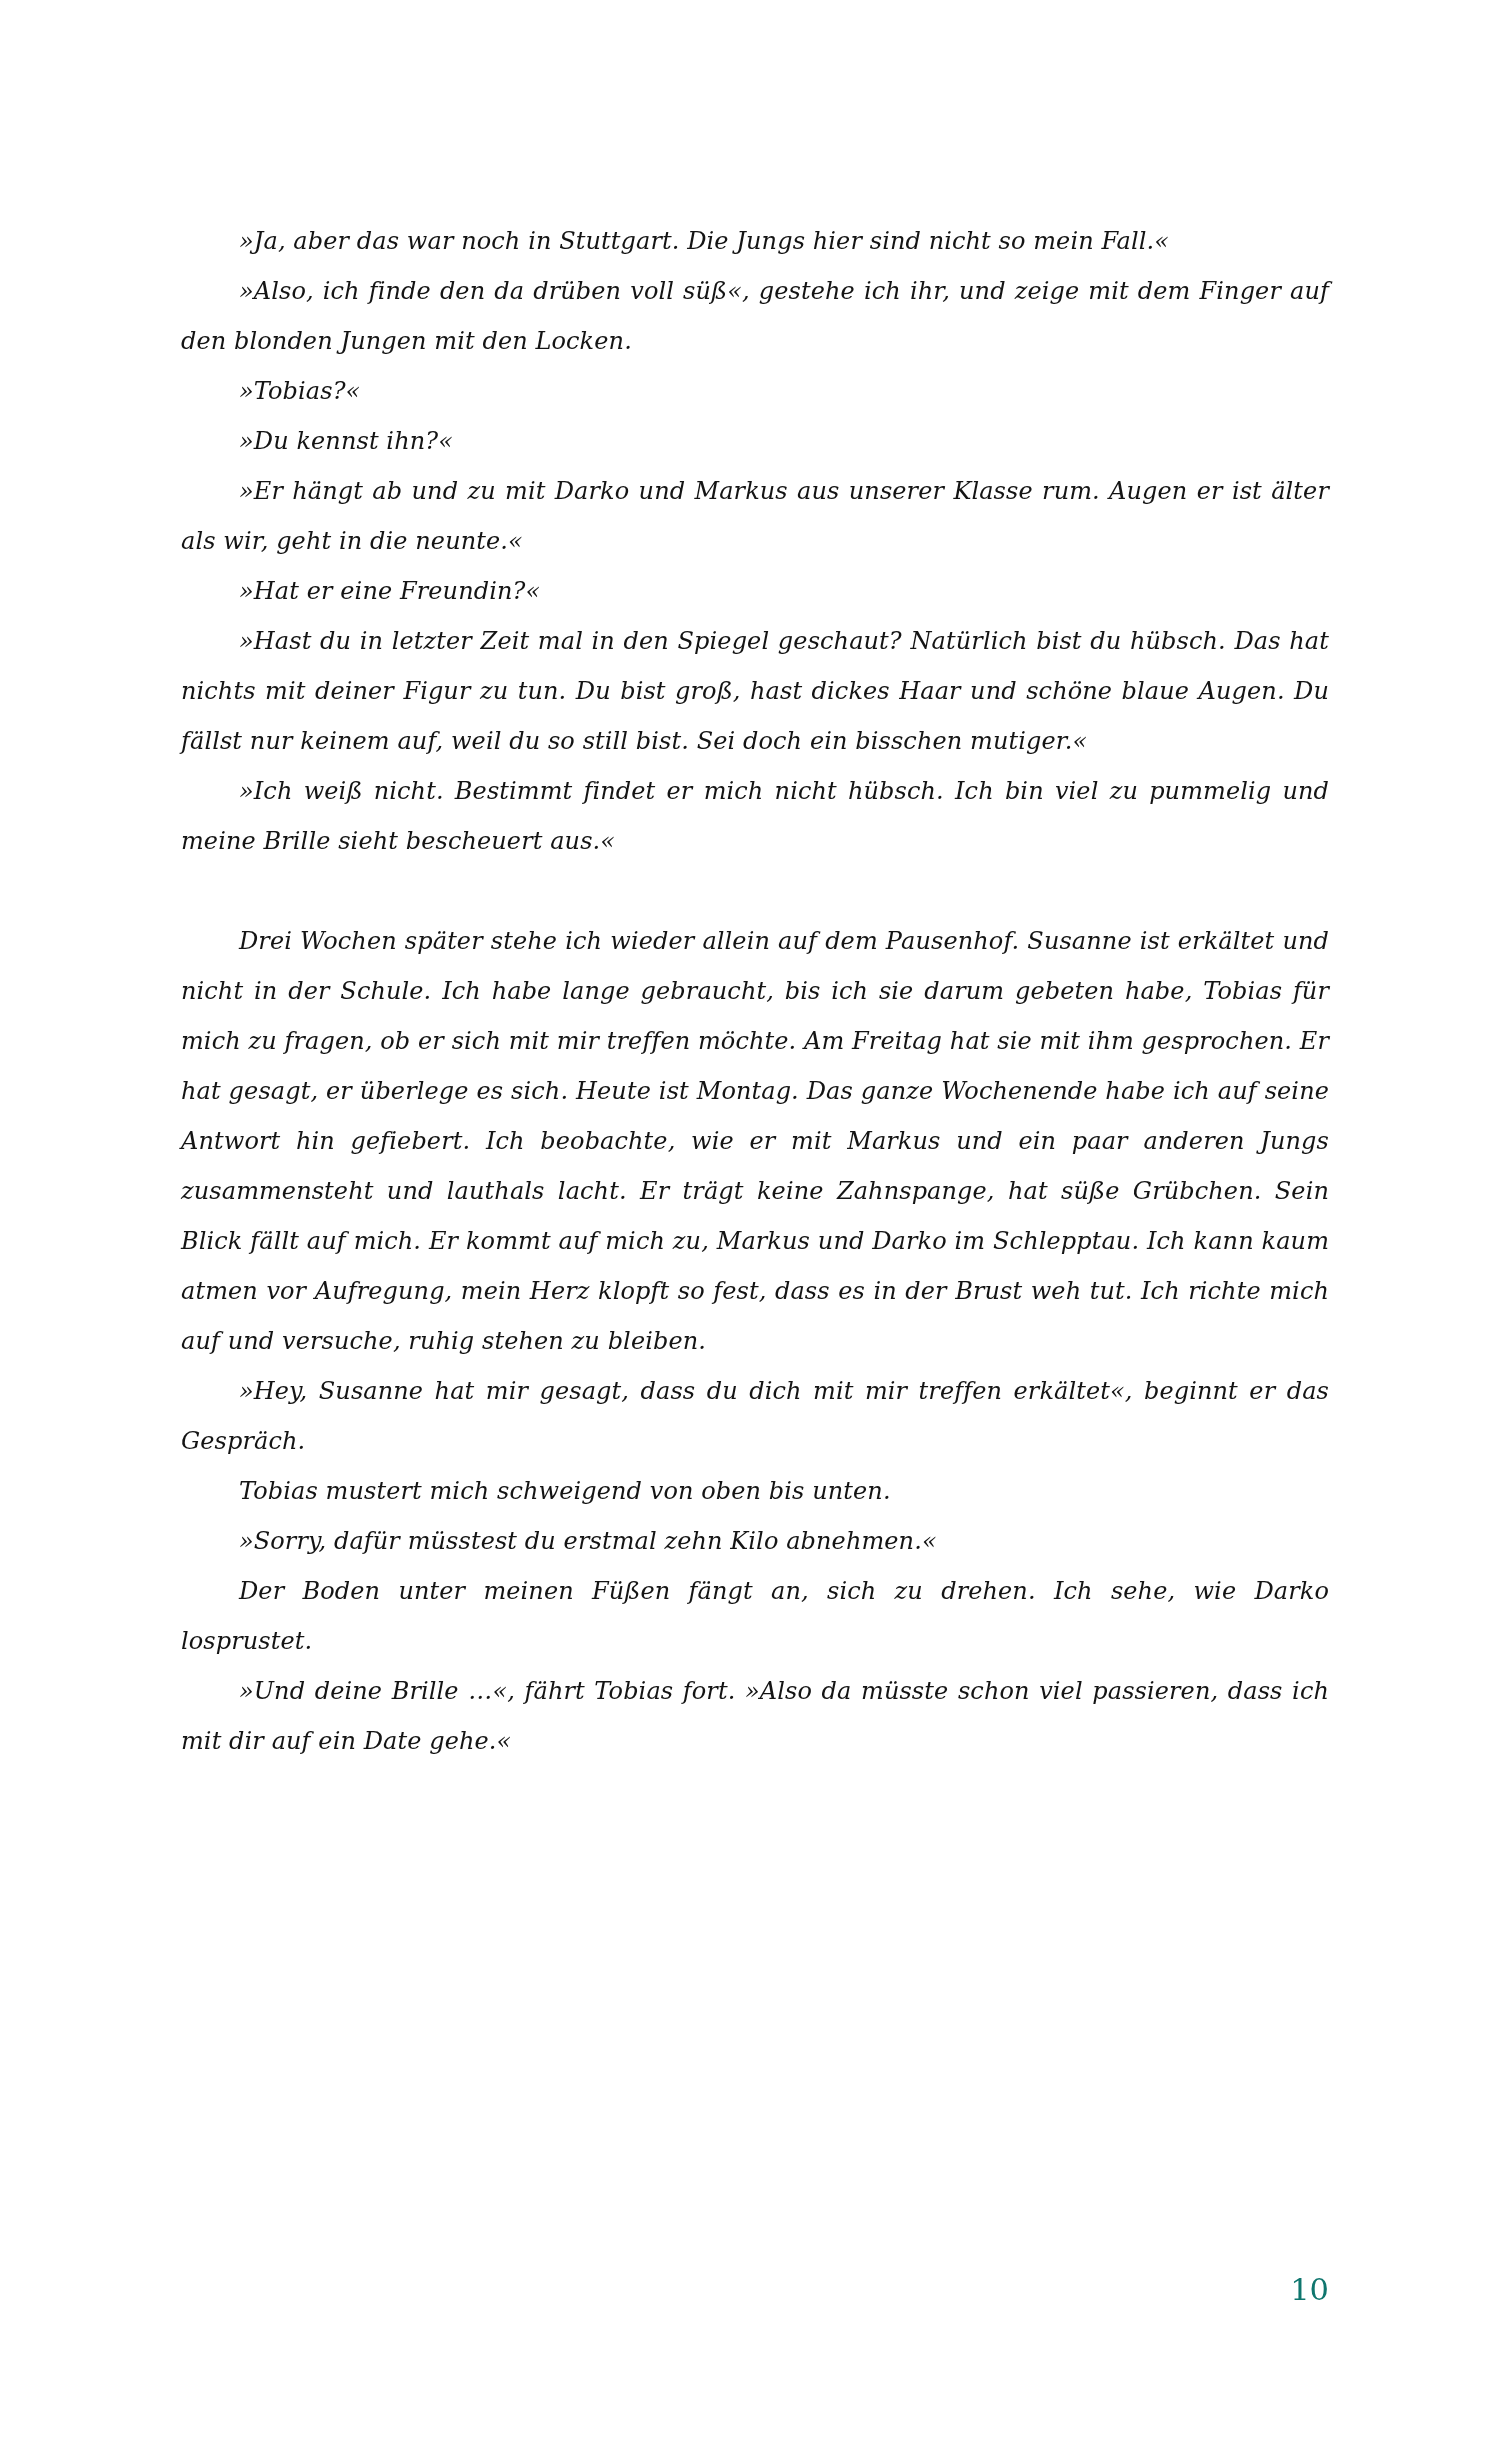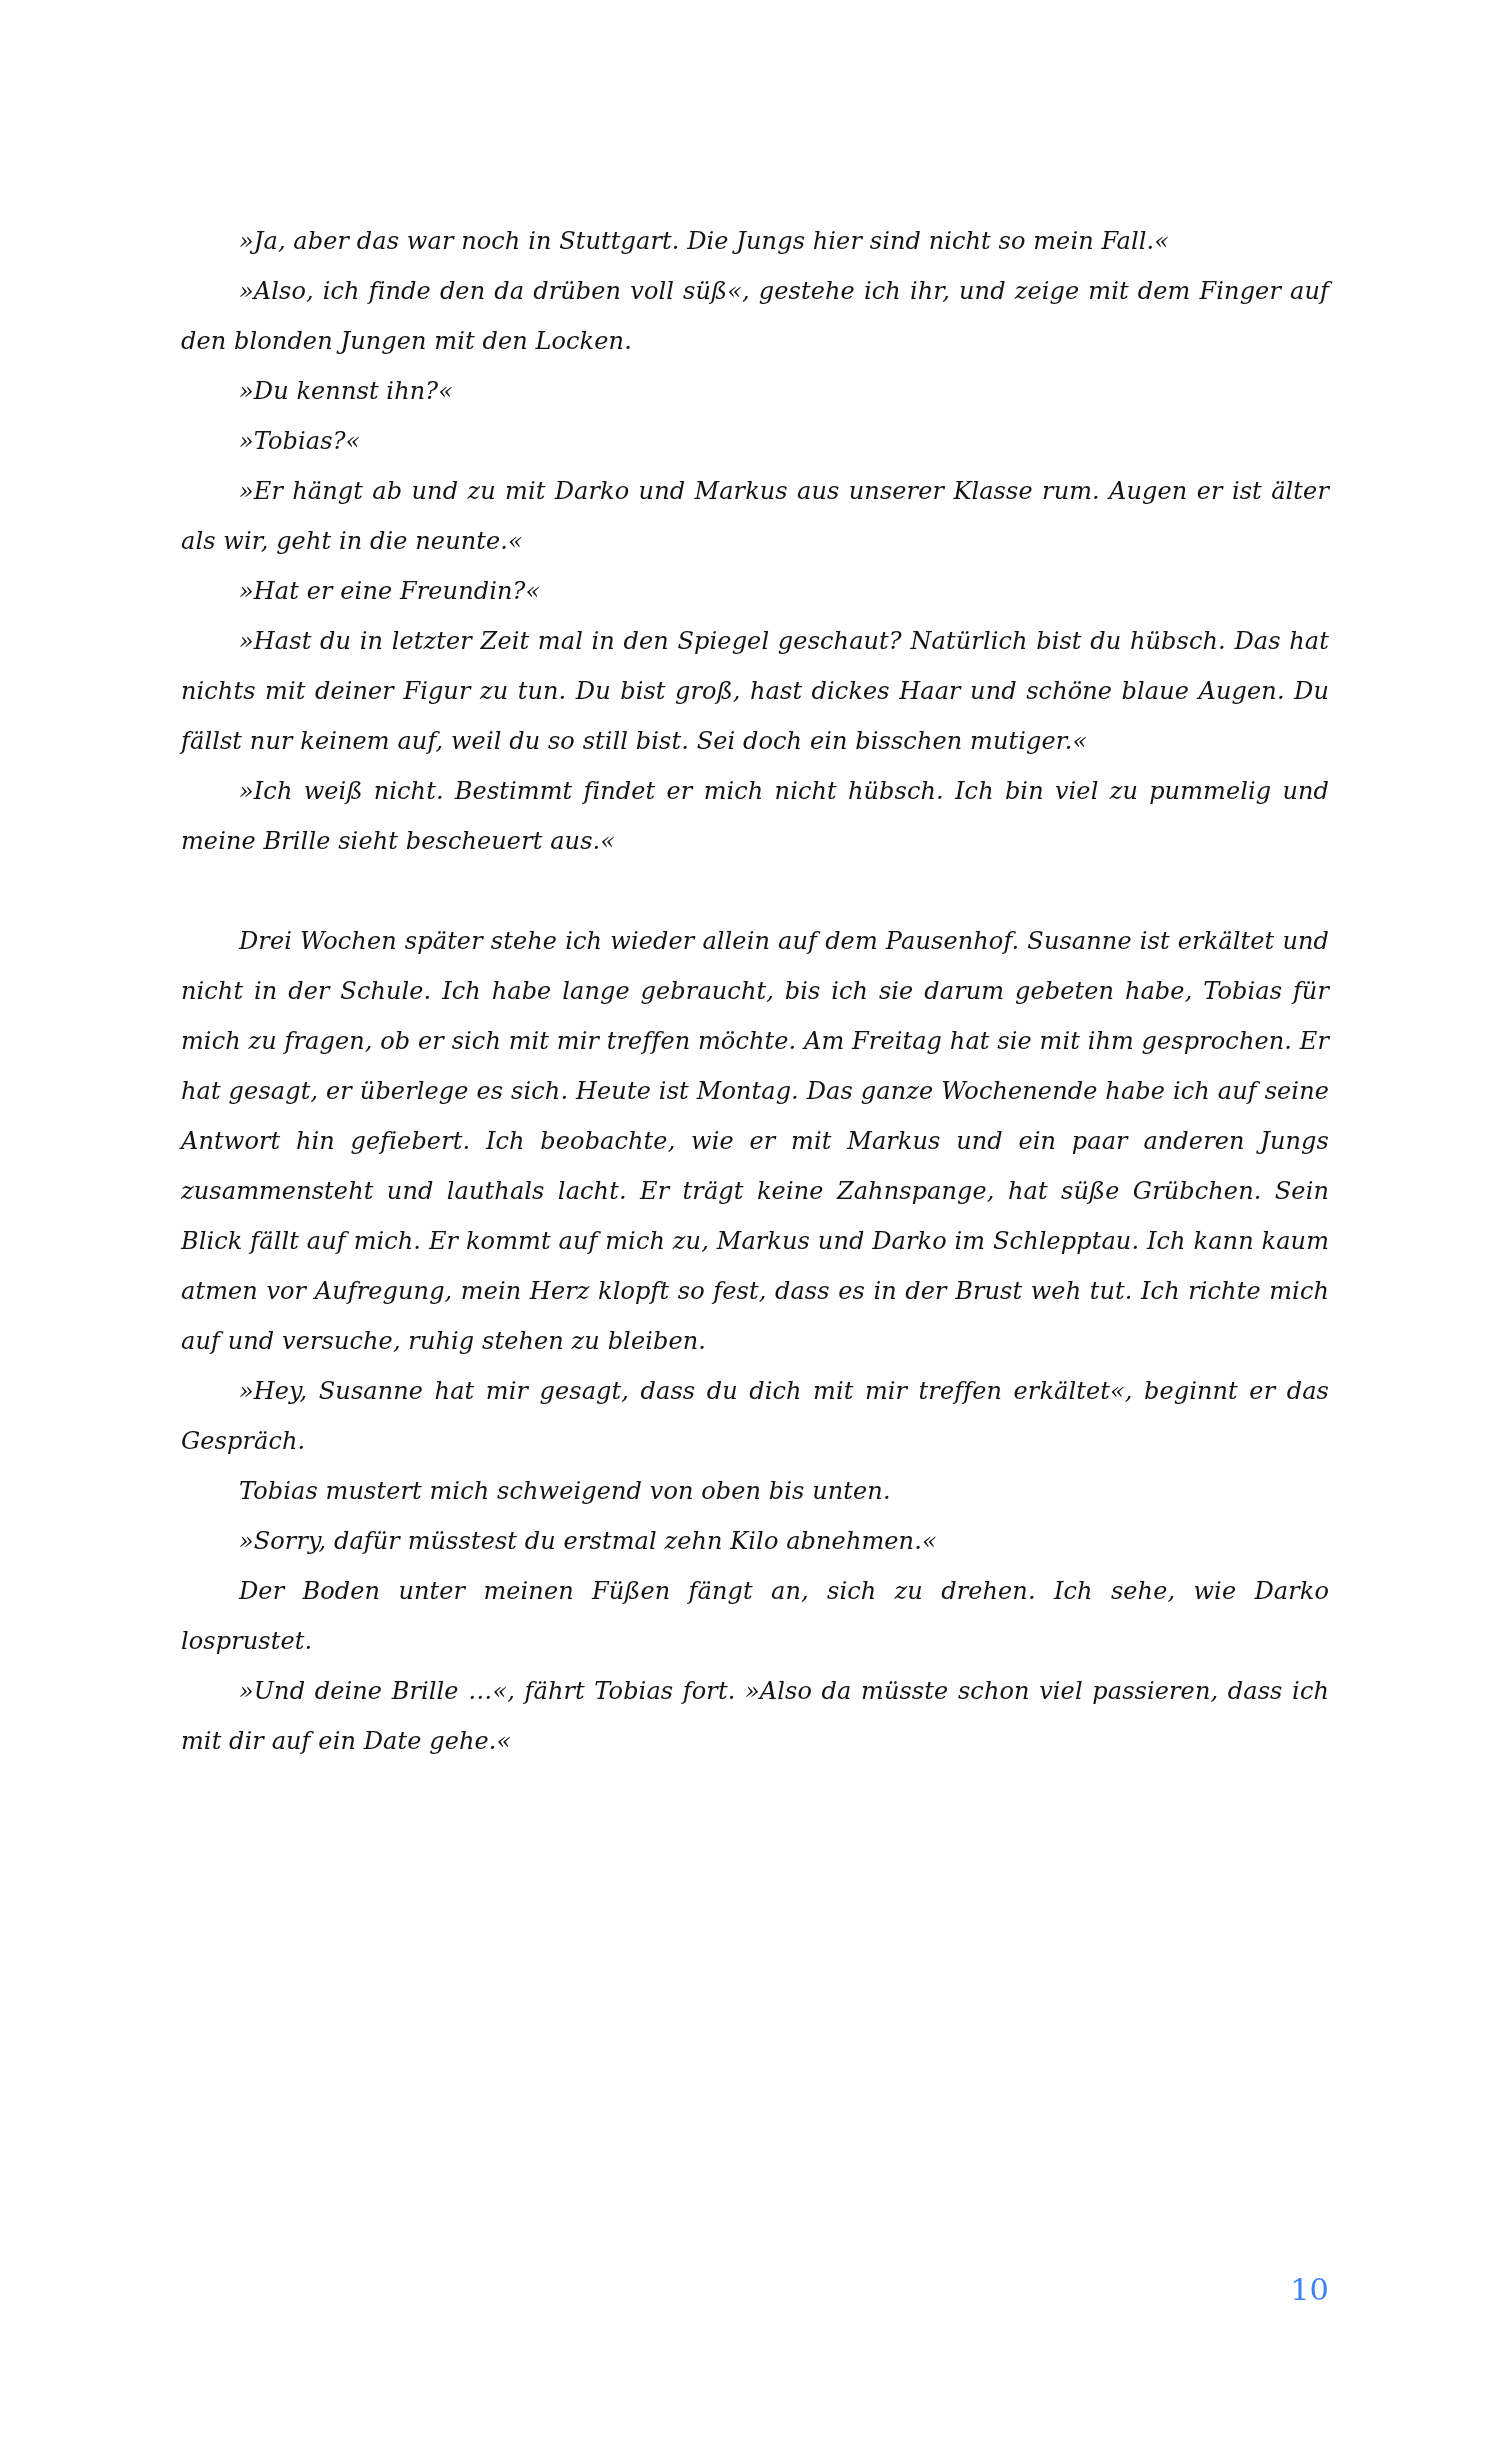--- a/index.html
+++ b/index.html
@@ -39,33 +39,33 @@
   .text-block p.scene-break {
     margin-top: 50px;
   }
   .page-number {
     position: absolute;
     right: 180px;
     top: 2275px;
     font-style: normal;
     font-size: 30.5px;
     line-height: 30.5px;
-    color: #3b82f6;
+    color: #0f766e;
   }
 </style>
 </head>
 <body>
 
 <div class="page">
 
   <div class="text-block">
     <p>»Ja, aber das war noch in Stuttgart. Die Jungs hier sind nicht so mein Fall.«</p>
     <p>»Also, ich finde den da drüben voll süß«, gestehe ich ihr, und zeige mit dem Finger auf den blonden Jungen mit den Locken.</p>
+    <p>»Tobias?«</p>
     <p>»Du kennst ihn?«</p>
-    <p>»Tobias?«</p>
     <p>»Er hängt ab und zu mit Darko und Markus aus unserer Klasse rum. Augen er ist älter als wir, geht in die neunte.«</p>
     <p>»Hat er eine Freundin?«</p>
     <p>»Hast du in letzter Zeit mal in den Spiegel geschaut? Natürlich bist du hübsch. Das hat nichts mit deiner Figur zu tun. Du bist groß, hast dickes Haar und schöne blaue Augen. Du fällst nur keinem auf, weil du so still bist. Sei doch ein bisschen mutiger.«</p>
     <p>»Ich weiß nicht. Bestimmt findet er mich nicht hübsch. Ich bin viel zu pummelig und meine Brille sieht bescheuert aus.«</p>
     <p class="scene-break">Drei Wochen später stehe ich wieder allein auf dem Pausenhof. Susanne ist erkältet und nicht in der Schule. Ich habe lange gebraucht, bis ich sie darum gebeten habe, Tobias für mich zu fragen, ob er sich mit mir treffen möchte. Am Freitag hat sie mit ihm gesprochen. Er hat gesagt, er überlege es sich. Heute ist Montag. Das ganze Wochenende habe ich auf seine Antwort hin gefiebert. Ich beobachte, wie er mit Markus und ein paar anderen Jungs zusammensteht und lauthals lacht. Er trägt keine Zahnspange, hat süße Grübchen. Sein Blick fällt auf mich. Er kommt auf mich zu, Markus und Darko im Schlepptau. Ich kann kaum atmen vor Aufregung, mein Herz klopft so fest, dass es in der Brust weh tut. Ich richte mich auf und versuche, ruhig stehen zu bleiben.</p>
     <p>»Hey, Susanne hat mir gesagt, dass du dich mit mir treffen erkältet«, beginnt er das Gespräch.</p>
     <p>Tobias mustert mich schweigend von oben bis unten.</p>
     <p>»Sorry, dafür müsstest du erstmal zehn Kilo abnehmen.«</p>
     <p>Der Boden unter meinen Füßen fängt an, sich zu drehen. Ich sehe, wie Darko losprustet.</p>
     <p>»Und deine Brille …«, fährt Tobias fort. »Also da müsste schon viel passieren, dass ich mit dir auf ein Date gehe.«</p>

